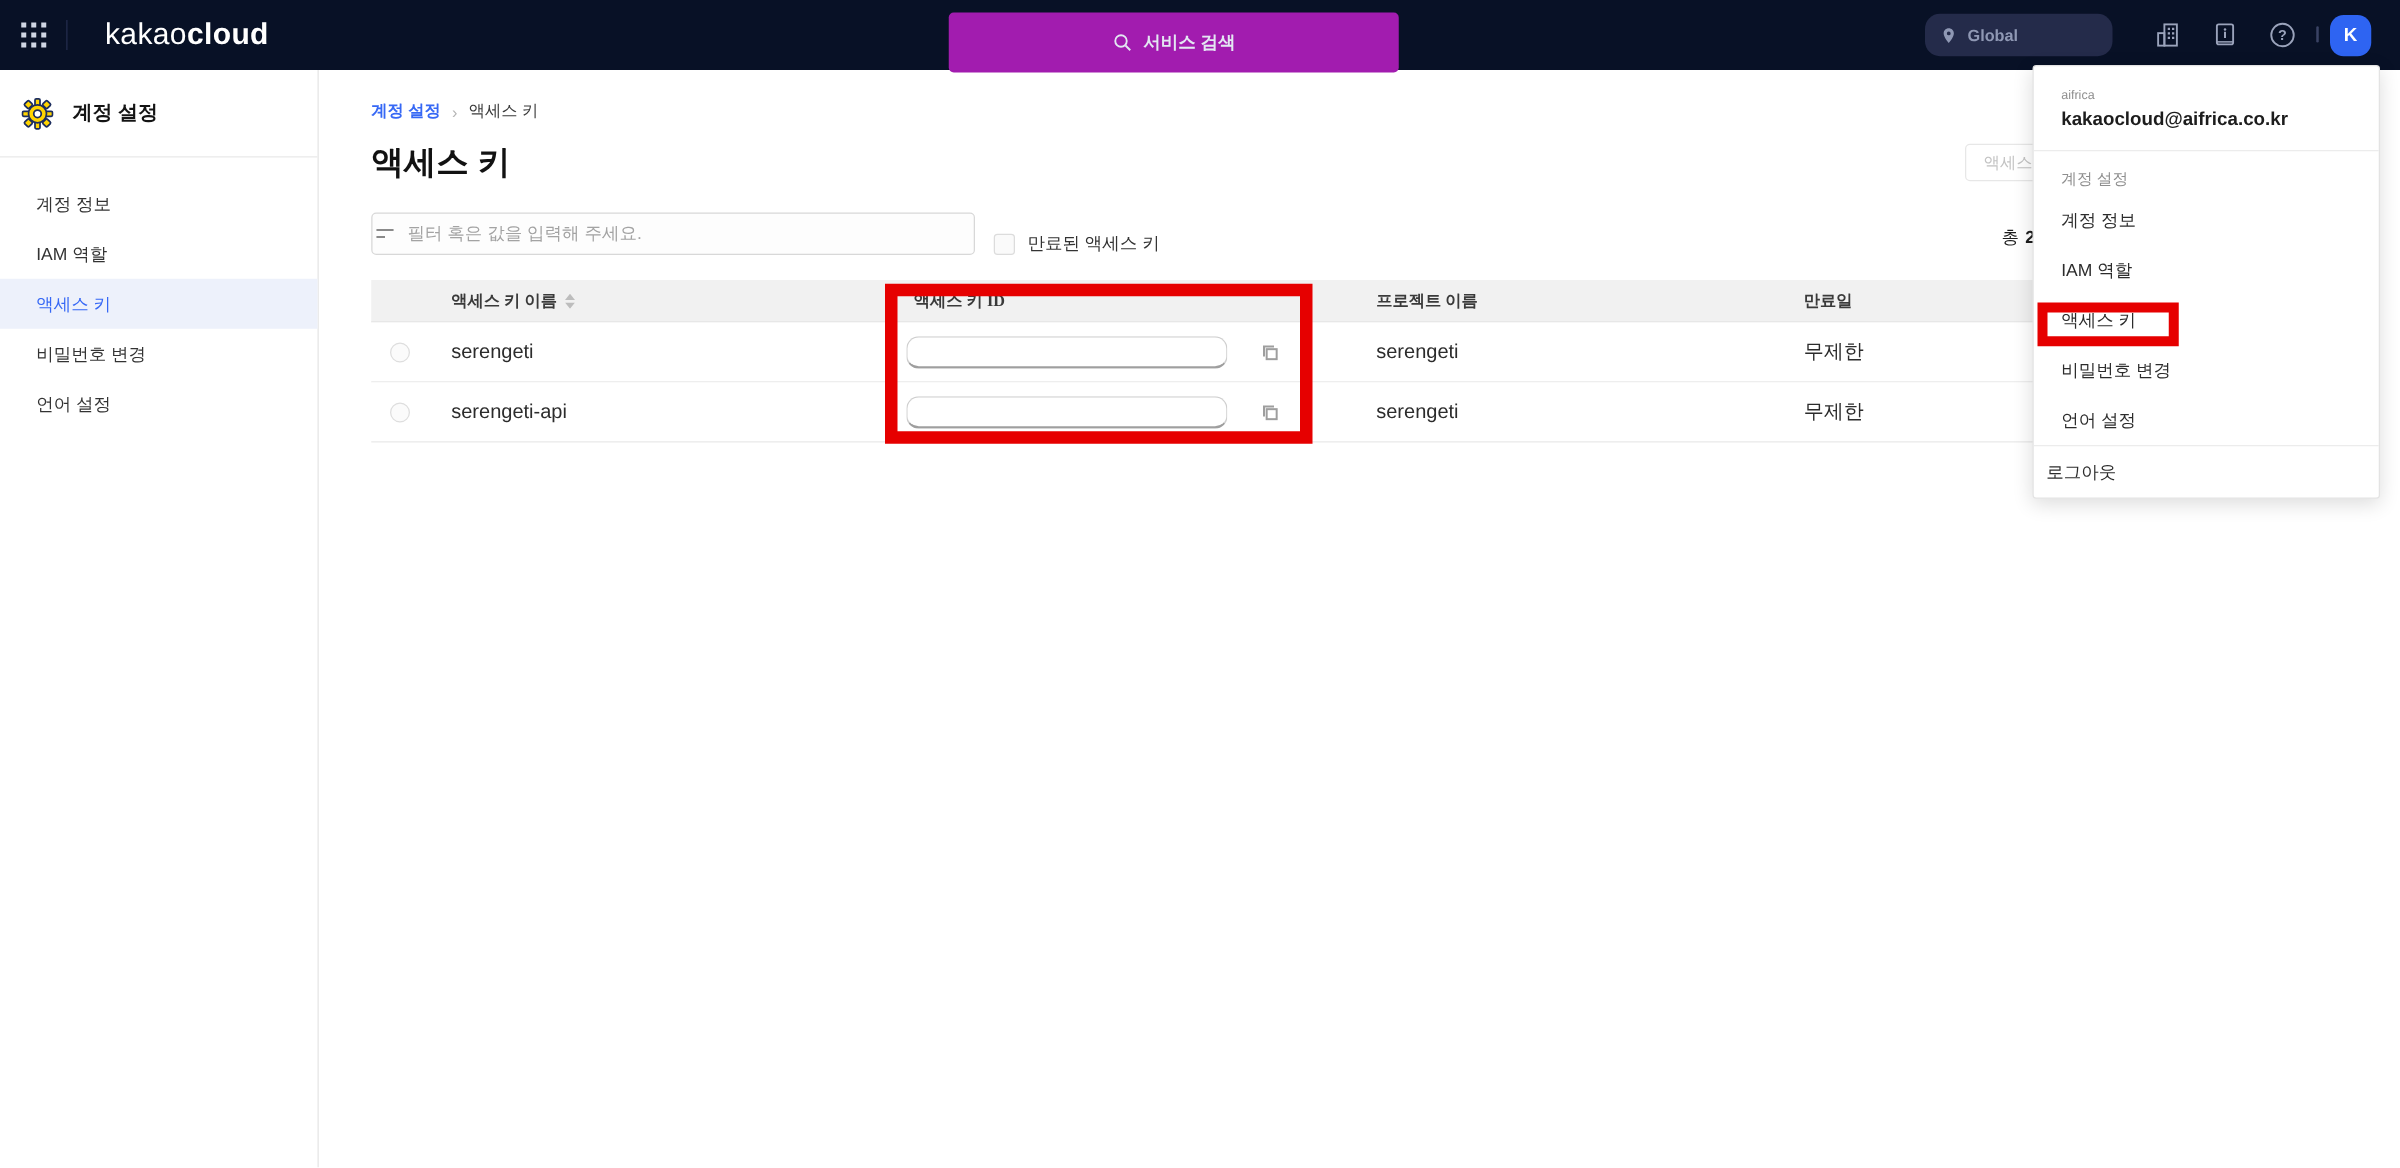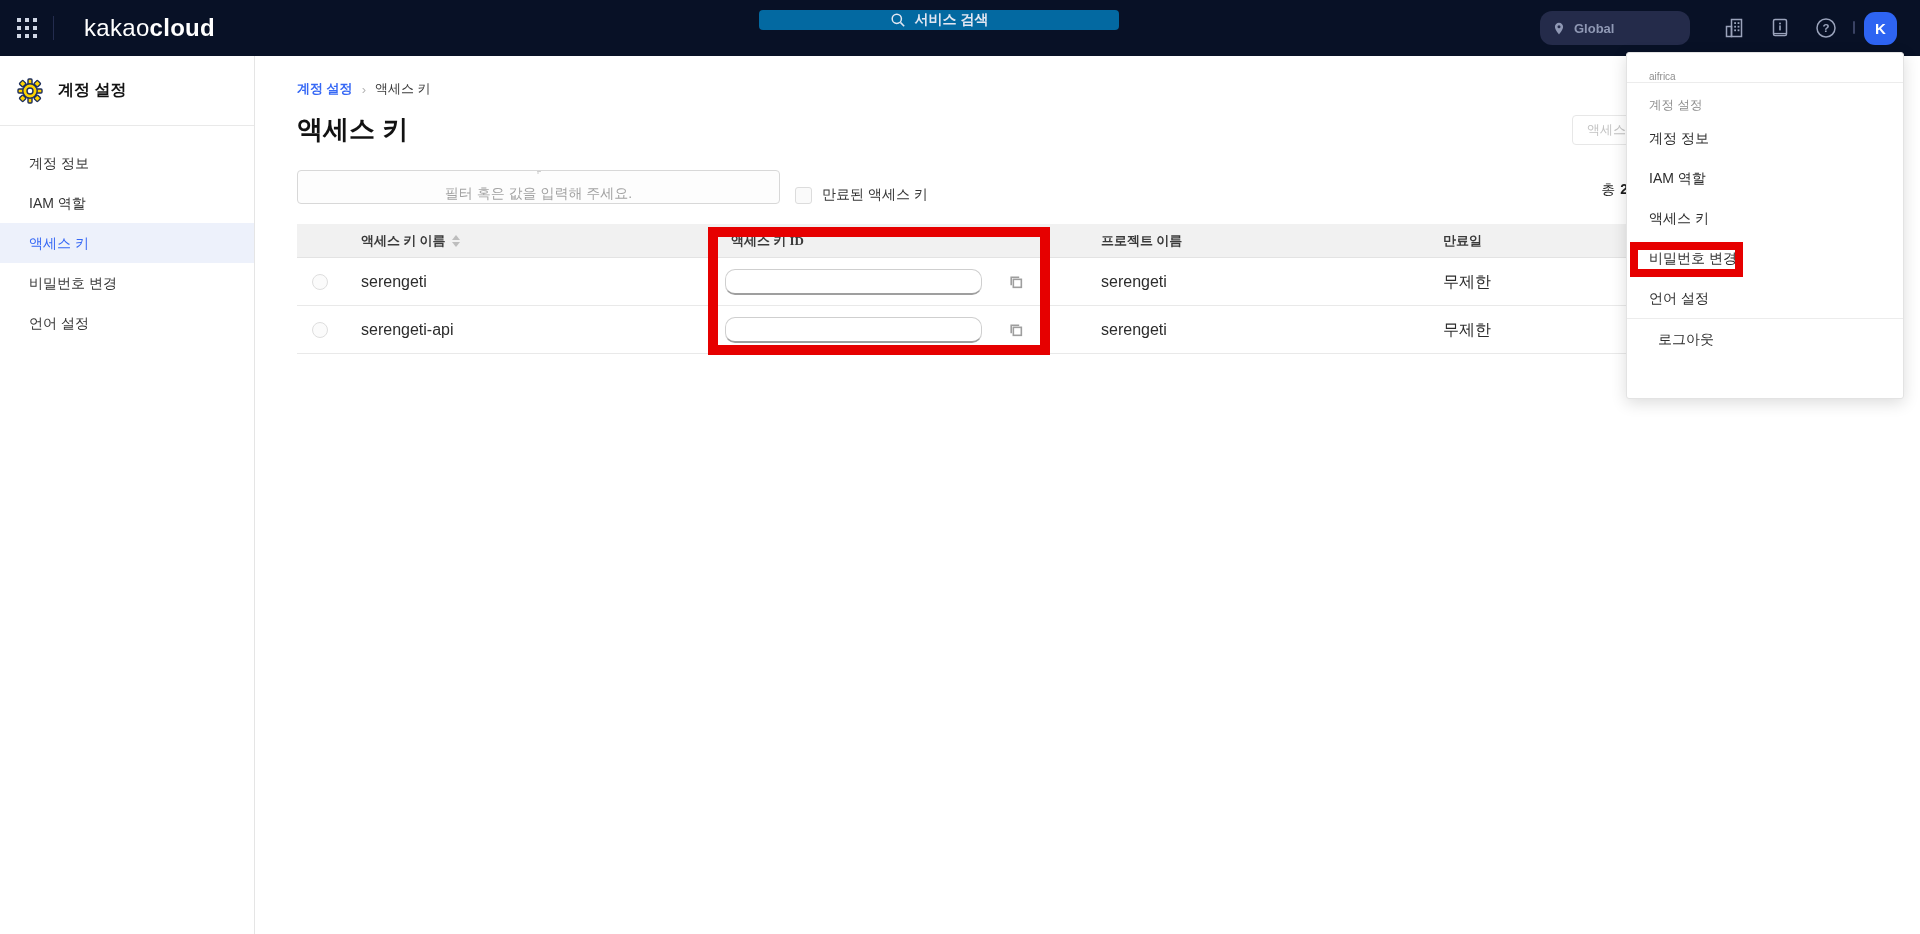--- a/index.html
+++ b/index.html
@@ -10,21 +10,21 @@
   }
 
   
   .topbar { position:absolute; left:0; top:0; width:1920px; height:56px; background:#081126; z-index:10; }
   .apps-grid { position:absolute; left:17px; top:18px; width:21px; height:21px;
     display:grid; grid-template-columns:repeat(3,3.5px); grid-template-rows:repeat(3,3.5px); gap:4.5px; cursor:pointer; }
   .apps-grid span { background:#cfd6e4; width:3.5px; height:3.5px; }
   .nav-divider { position:absolute; left:53px; top:16px; width:1px; height:24px; background:#232c4e; }
   .logo { position:absolute; left:84px; top:14px; font-size:24px; color:#ffffff; letter-spacing:.3px; cursor:pointer; }
   .logo .lt { font-weight:400; } .logo .bd { font-weight:700; }
-  .search-pill { position:absolute; left:759px; top:10px; width:360px; height:20px; background:#0369a1;
+  .search-pill { position:absolute; left:759px; top:10px; width:360px; height:48px; background:#a21caf;
     border-radius:4px; display:flex; align-items:center; justify-content:center; gap:9px; cursor:pointer; }
   .search-pill .ph { font-size:14px; color:#e3e7f2; font-weight:700; }
   .global-pill { position:absolute; left:1540px; top:11px; width:150px; height:34px; background:#242b4a;
     border-radius:12px; display:flex; align-items:center; padding-left:12px; gap:8px; cursor:pointer; }
   .global-pill .gl { font-size:13px; color:#8f98b4; font-weight:700; }
   .tb-icon { position:absolute; top:16px; width:24px; height:24px; cursor:pointer; }
   .mini-divider { position:absolute; left:1853px; top:21px; width:2px; height:13px; background:#3a4364; border-radius:1px; }
   .avatar { position:absolute; left:1864px; top:12px; width:33px; height:33px; border-radius:11px;
     background:#2e64f2; color:#fff; font-size:15px; font-weight:700; display:flex; align-items:center; justify-content:center; cursor:pointer; }
 
@@ -41,21 +41,21 @@
   .breadcrumb .bc-link { color:#3668f5; font-weight:700; cursor:pointer; }
   .breadcrumb .bc-sep { color:#b5b5b5; font-size:13px; }
   .breadcrumb .bc-cur { color:#3a3a3a; }
   .page-title { position:absolute; left:297px; top:112px; font-size:26px; font-weight:700; color:#121212; }
 
   .create-btn { position:absolute; left:1572px; top:115px; width:150px; height:30px; background:#fff;
     border:1px solid #e7e7e7; border-radius:4px; color:#c3c3c3; font-size:13px;
     display:flex; align-items:center; padding-left:14px; cursor:pointer; white-space:nowrap; overflow:hidden; }
 
   .filter-input { position:absolute; left:297px; top:170px; width:483px; height:34px; background:#fdfdfd;
-    border:1px solid #d8d8d8; border-radius:4px; display:flex; align-items:center; padding:0 3px; gap:11px; cursor:text;flex-direction:column; }
+    border:1px solid #d8d8d8; border-radius:4px; display:flex; align-items:center; padding:0 3px; gap:11px; cursor:text; }
   .filter-input .ph { font-size:14px; color:#a3a3a3; }
 
   .chk-row { position:absolute; left:795px; top:170px; height:34px; display:flex; align-items:flex-end; gap:10px; }
   .chk-box { width:17px; height:17px; border:1px solid #dcdcdc; border-radius:3px; background:#fafafa; cursor:pointer; }
   .chk-label { font-size:14px; color:#333; }
 
   .total { position:absolute; left:1500px; top:181px; width:128px; text-align:right; font-size:14px; color:#1e1e1e; }
   .total .cnt { font-weight:700; margin-left:5px; }
 
   
@@ -83,21 +83,21 @@
     border:8px solid #e60000; z-index:70; pointer-events:none; }
 
   
   .dropdown { position:absolute; left:1626px; top:52px; width:278px; height:347px; background:#fff;
     border:1px solid #e3e3e3; border-radius:3px; box-shadow:0 4px 16px rgba(0,0,0,.14); z-index:60; }
   .dd-org { padding:18px 22px 0; font-size:10px; color:#8f8f8f; }
   .dd-email { padding:5px 22px 16px; font-size:15px; font-weight:700; color:#1d1d1d; }
   .dd-hr { border:none; border-top:1px solid #ececec; }
   .dd-section { padding:14px 22px 4px; font-size:12.5px; color:#8e8e8e; }
   .dd-item { height:40px; line-height:40px; padding-left:22px; font-size:14px; color:#2c2c2c; cursor:pointer; }
-  .dd-logout { height:41px; line-height:41px; padding-left:31px; font-size:14px; color:#2c2c2c; cursor:pointer; }
+  .dd-logout { height:41px; line-height:41px; padding-left:10px; font-size:14px; color:#2c2c2c; cursor:pointer; }
 </style>
 </head>
 <body>
 
 <div class="topbar">
   <div class="apps-grid">
     <span></span>
       <span></span>
       <span></span>
       <span></span>
@@ -255,20 +255,21 @@
     </svg>
     <div class="td-project">serengeti</div>
     <div class="td-expiry">무제한</div>
   </div>
 </div>
 
 <div class="anno1"></div>
 
 <div class="dropdown">
   <div class="dd-org">aifrica</div>
+  <div class="dd-email">kakaocloud@aifrica.co.kr</div>
   <hr class="dd-hr">
   <div class="dd-section">계정 설정</div>
   <div class="dd-item">계정 정보</div>
   <div class="dd-item">IAM 역할</div>
   <div class="dd-item">액세스 키</div>
   <div class="dd-item">비밀번호 변경</div>
   <div class="dd-item">언어 설정</div>
   <hr class="dd-hr">
   <div class="dd-logout">로그아웃</div>
 </div>

